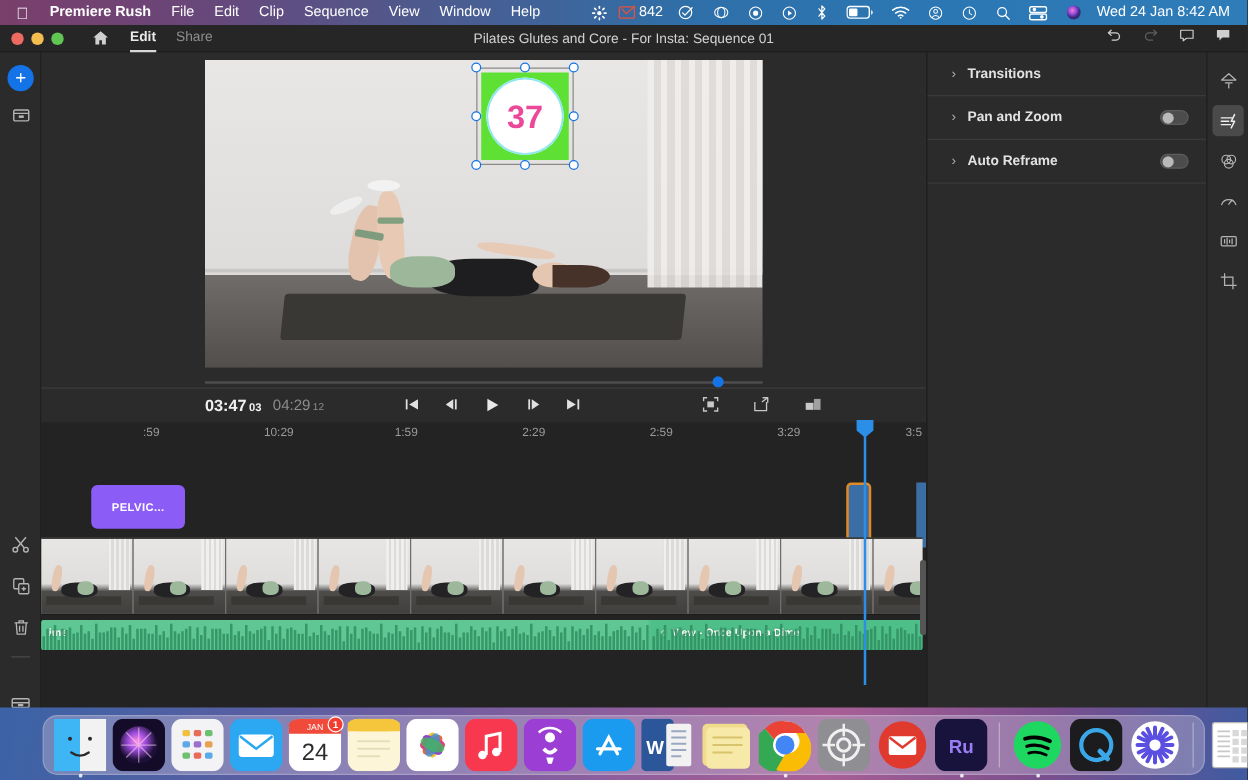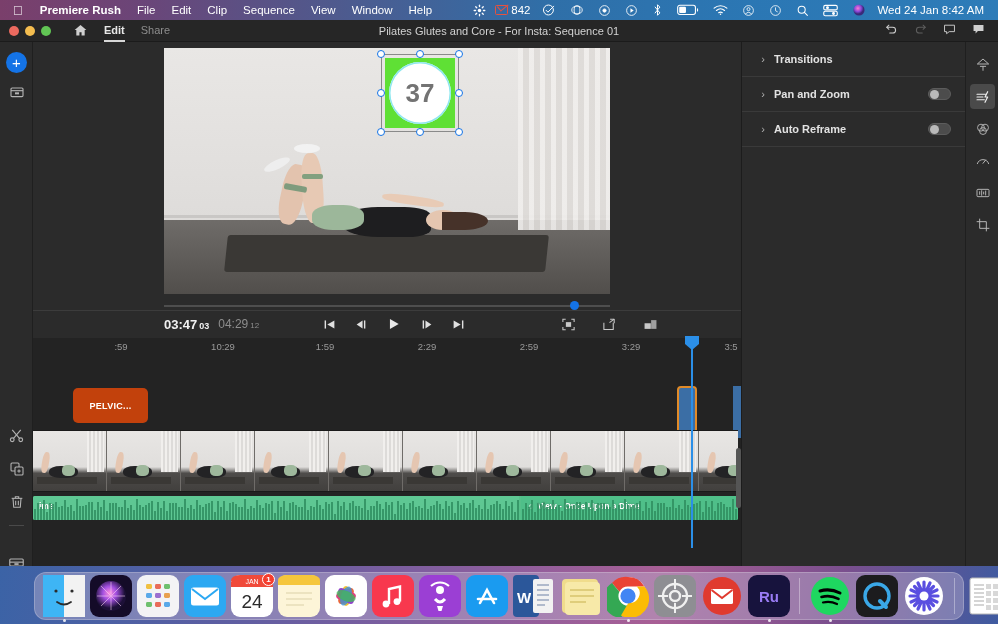--- a/index.html
+++ b/index.html
@@ -120,21 +120,21 @@
   .overlay-badge {
     position: absolute; left: 352px; top: 16px;
     width: 70px; height: 70px; background: #5fe035;
   }
   .badge-ring {
     position: absolute; left: 4px; top: 4px; width: 62px; height: 62px;
     border-radius: 50%; background: #fff;
     box-shadow: 0 0 0 1.5px #8ee7ee inset;
     display: flex; align-items: center; justify-content: center;
   }
-  .badge-num { font-size: 26px; font-weight: bold; color: #737373; line-height: 1; }
+  .badge-num { font-size: 26px; font-weight: bold; color: #ec4899; line-height: 1; }
   .handle {
     position: absolute; width: 8px; height: 8px; border-radius: 50%;
     background: #fff; border: 1.6px solid #1473e6;
   }
   .sel-box { position: absolute; left: 348px; top: 12px; width: 78px; height: 78px; border: 1px solid #8a8a8a; }
 
   .scrub-row { position: absolute; left: 131px; top: 258px; width: 446px; height: 12px; }
   .scrub-line { position: absolute; left: 0; top: 5px; width: 100%; height: 2px; background: #4e4e4e; }
   .scrub-dot { position: absolute; top: 1px; width: 9px; height: 9px; border-radius: 50%; background: #1473e6; }
   .divider-line { position: absolute; left: 0; top: 268px; width: 708px; height: 1px; background: #3c3c3c; }
@@ -153,21 +153,21 @@
   .timeline {
     position: absolute; top: 338px; left: 33px; width: 708px; height: 228px;
     background: #232323;
   }
   .ruler { position: absolute; top: 0; left: 0; width: 708px; height: 20px; }
   .rtick { position: absolute; top: 3px; font-size: 9.5px; color: #9a9a9a; transform: translateX(-50%); }
   .tl-scroll-wrap { position: absolute; top: 20px; left: 0; width: 708px; height: 190px; }
 
   .title-clip {
     position: absolute; left: 40px; top: 30px; width: 75px; height: 35px;
-    background: #c2410c; border-radius: 5px;
+    background: #8b5cf6; border-radius: 5px;
     display: flex; align-items: center; justify-content: center;
   }
   .title-clip span { font-size: 9px; font-weight: bold; color: #fff; letter-spacing: .3px; }
   .sel-clip {
     position: absolute; left: 644px; top: 28px; width: 20px; height: 52px;
     background: #3b6ea5; border: 2px solid #e08a28; border-radius: 4px;
   }
   .sel-clip-right {
     position: absolute; left: 700px; top: 28px; width: 8px; height: 52px;
     background: #3b6ea5;

